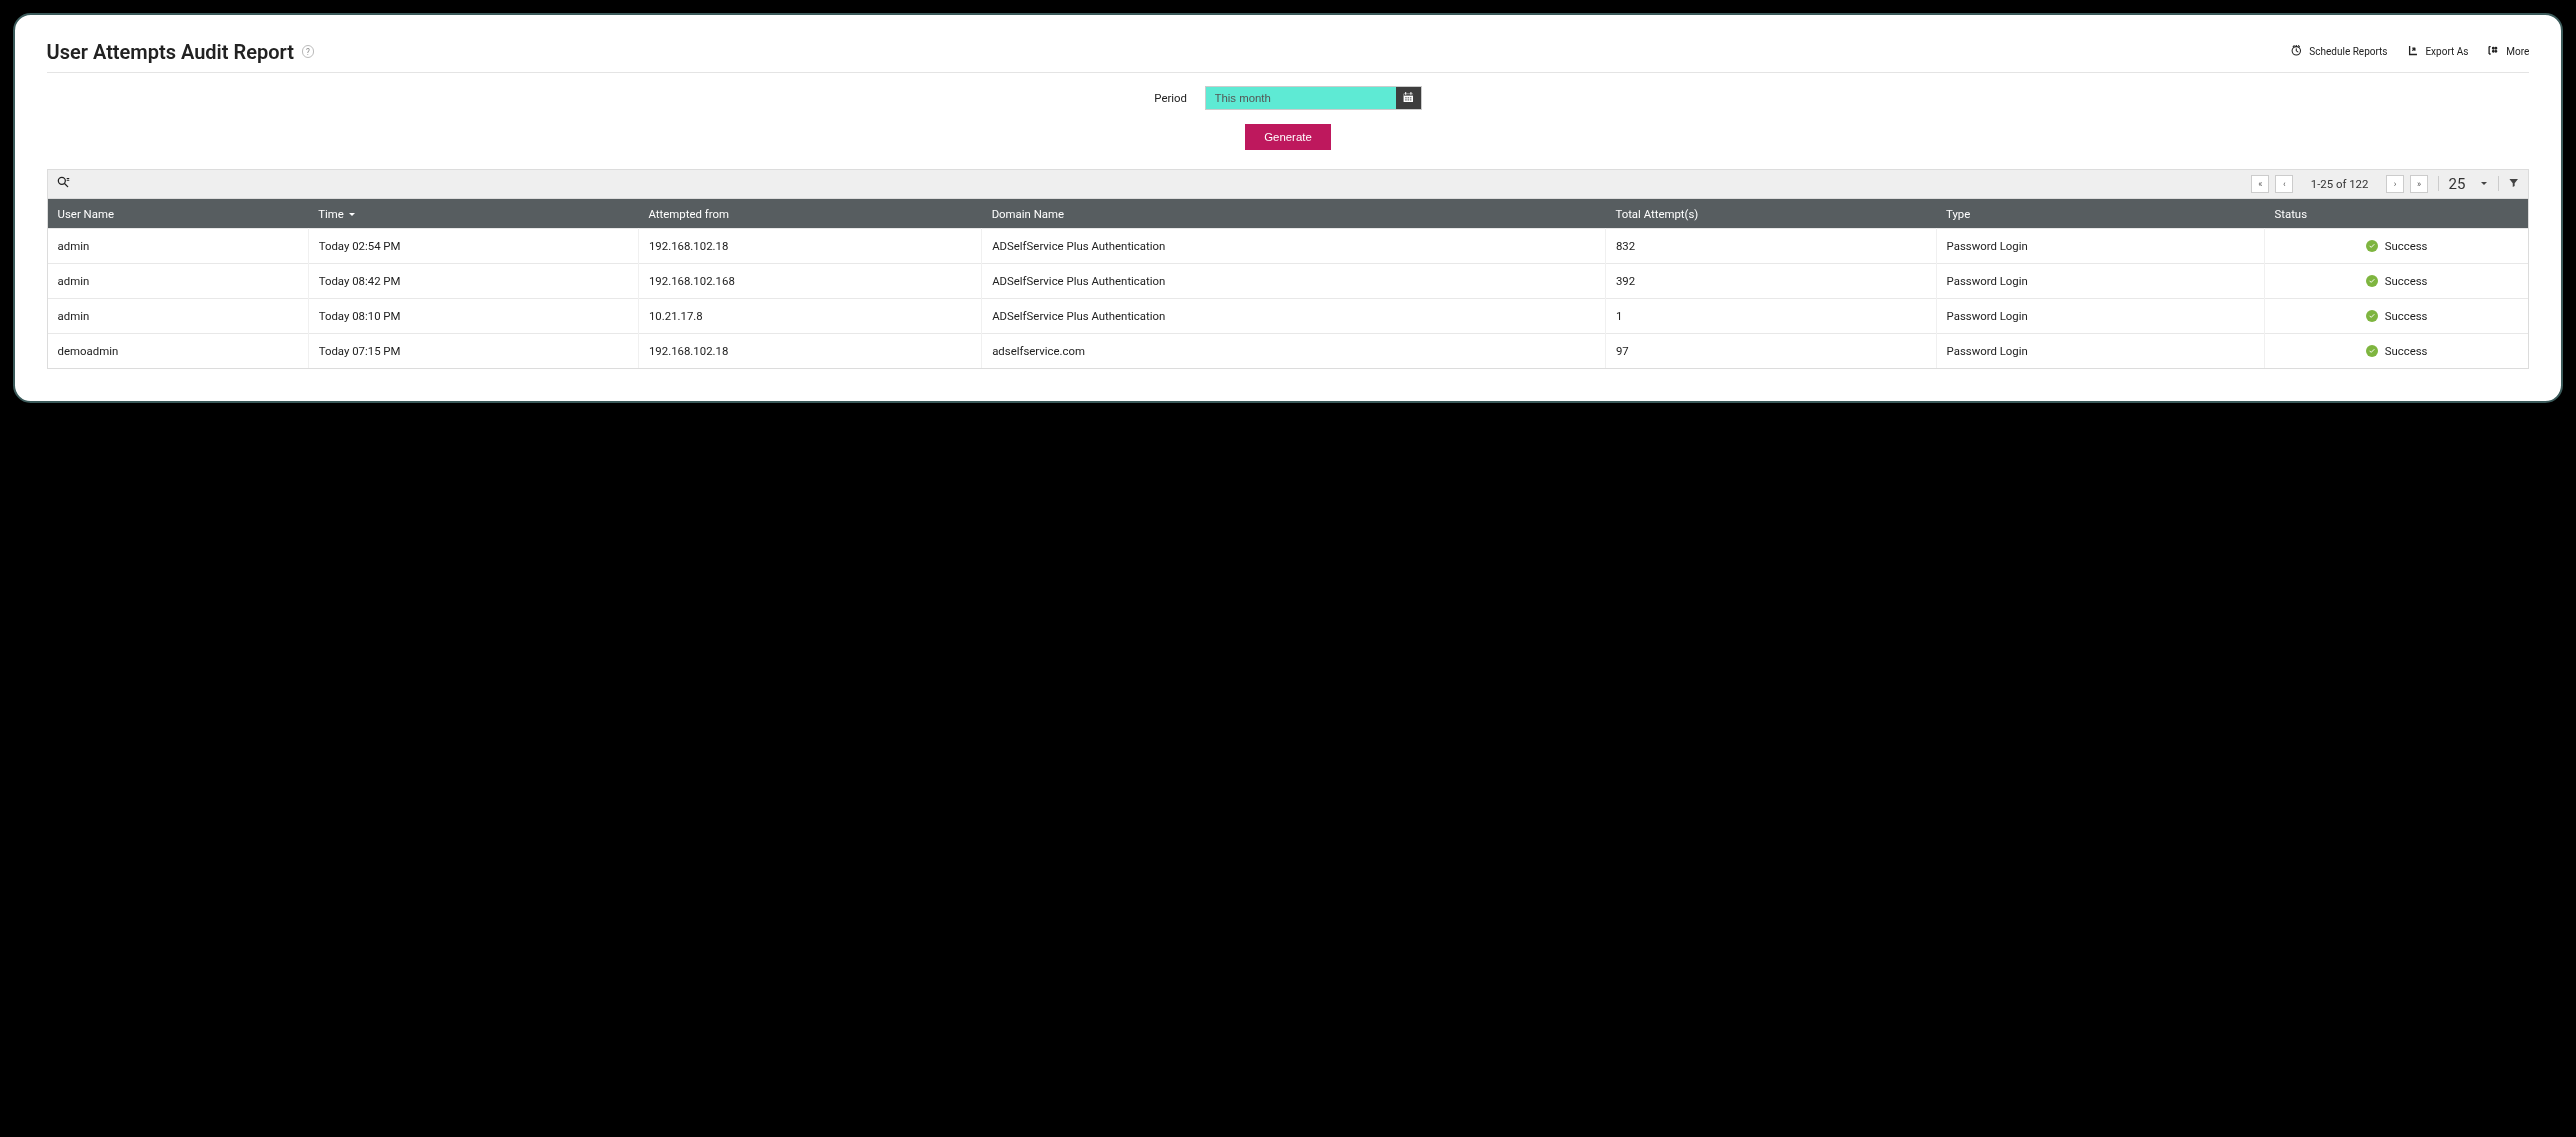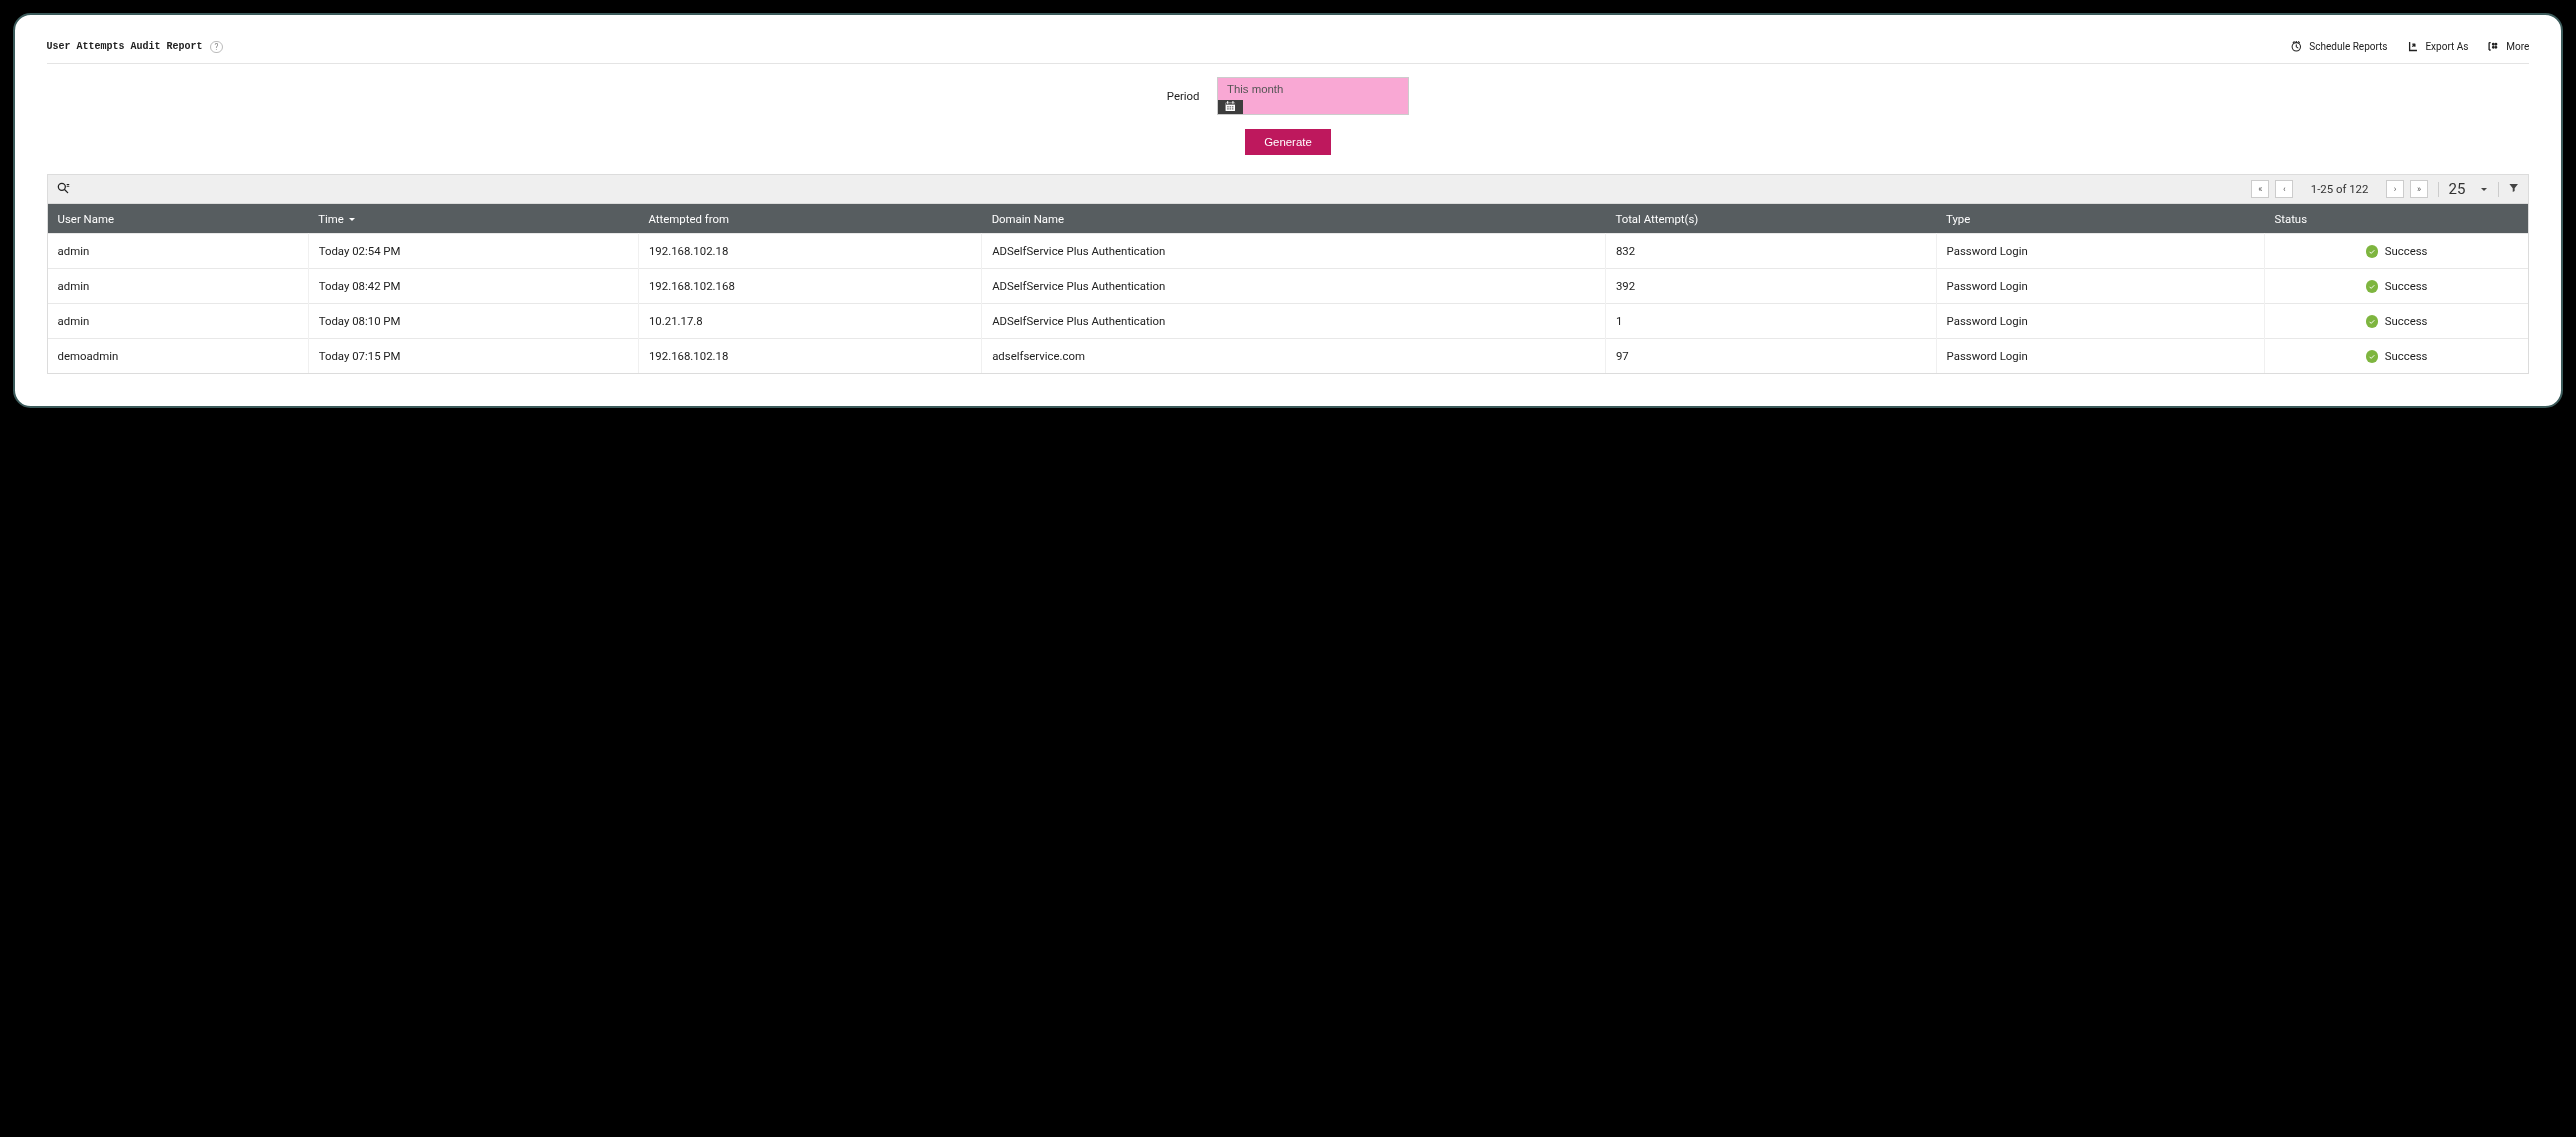--- a/index.html
+++ b/index.html
@@ -17,24 +17,23 @@
     box-shadow: 0 12.6px 25px rgba(0,0,0,0.6);
   }
   .header {
     display: flex;
     align-items: center;
     border-bottom: 0.6px solid #e4e4e4;
     padding-bottom: 8.8px;
     margin-bottom: 12.6px;
   }
   .title {
-    font-size: 10px;
+    font-size: 20px;
     font-weight: 600;
     color: #222;
-    font-family: Liberation Mono, monospace;
   }
   .help-icon {
     display: inline-flex;
     align-items: center;
     justify-content: center;
     width: 12.6px; height: 12.6px;
     border: 0.6px solid #bbb;
     border-radius: 50%;
     color: #888;
     font-size: 8.2px;
@@ -65,22 +64,21 @@
   .period-row {
     display: flex;
     align-items: center;
     gap: 17.7px;
   }
   .period-label { font-size: 11.4px; color: #222; }
   .period-input-wrap {
     display: flex;
     align-items: stretch;
     border: 0.6px solid #ccc;
-    background: #f9a8d4;
-    flex-direction: column;
+    background: #5eead4;
   }
   .period-input {
     border: none;
     background: transparent;
     padding: 5px 8.8px;
     font-size: 11.4px;
     color: #555;
     width: 190px;
     outline: none;
   }

